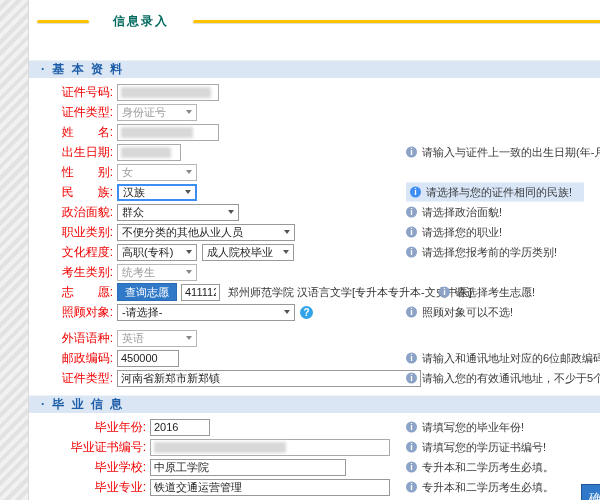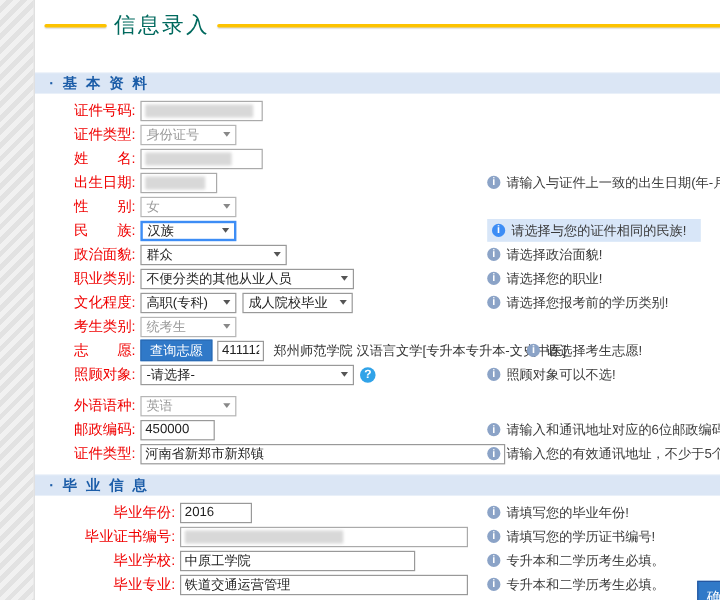--- a/index.html
+++ b/index.html
@@ -10,21 +10,21 @@
   }
   .content{
     position:absolute;left:28px;top:0;width:572px;height:500px;
     background:#fff;border-left:1px solid #d9d9d9;overflow:hidden;
   }
   
   .titlebar{display:flex;align-items:center;padding:11px 0 0 8px;height:20px;}
   .goldline{height:3px;background:var(--accent_yellow,#fdc300);border-radius:2px;box-shadow:0 1px 1px rgba(0,0,0,.15);}
   .goldline.left{width:52px;}
   .goldline.right{flex:1;}
-  .page-title{color:var(--title_teal,#00695e);font-weight:normal;font-size:18px;margin:0 6px;letter-spacing:2px;white-space:nowrap;}
+  .page-title{color:var(--title_teal,#00695e);font-weight:bold;font-size:12px;margin:0 24px;letter-spacing:2px;white-space:nowrap;}
   
   .secbar{
     background:var(--section_bg,#dbe6f5);color:var(--section_text,#1c5da8);
     font-weight:bold;font-size:12px;height:17px;line-height:17px;
     padding-left:12px;letter-spacing:2px;border-top:1px solid #eef3fa;
   }
   .secbar.first{margin-top:29px;}
   .secbar.second{margin-top:8px;}
   .rows{padding-top:5px;}
   

